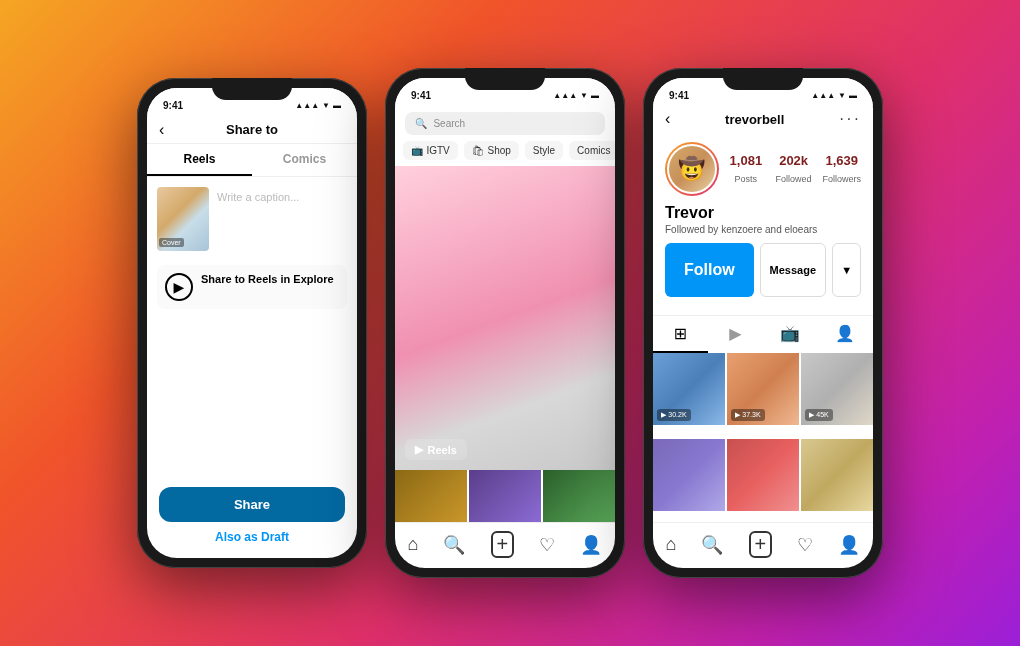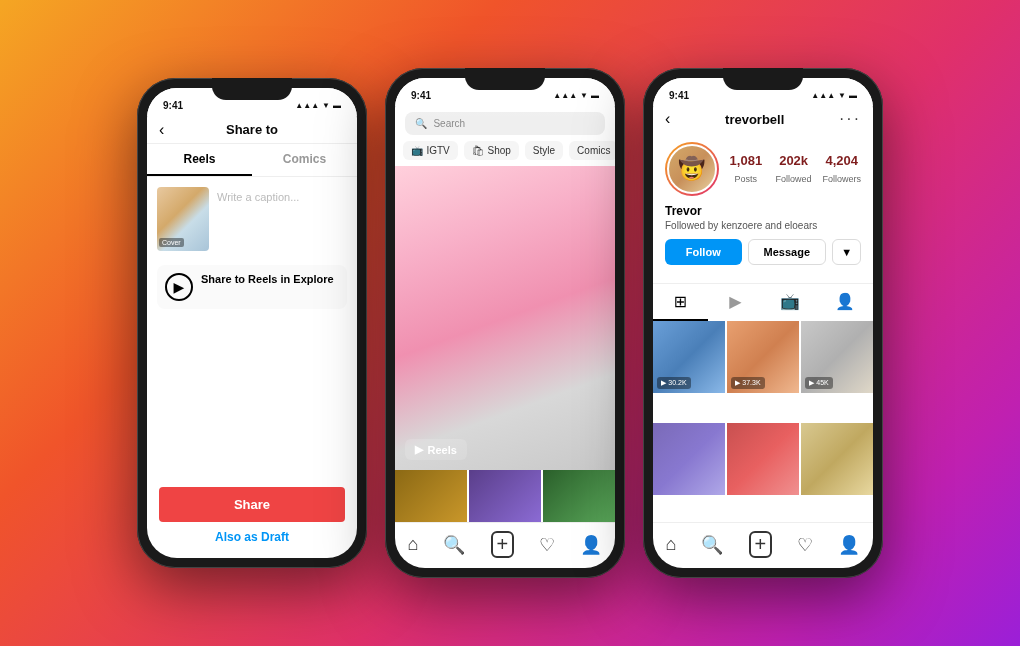--- a/index.html
+++ b/index.html
@@ -228,24 +228,24 @@
 
     .phone1-footer {
       padding: 10px 12px 14px;
       display: flex;
       flex-direction: column;
       gap: 8px;
       flex-shrink: 0;
     }
 
     .btn-share {
-      background: #ef4444;
+      background: #0369a1;
       color: #fff;
       border: none;
-      border-radius: 4px;
+      border-radius: 12px;
       padding: 10px;
       font-size: 13px;
       font-weight: 600;
       cursor: pointer;
       text-align: center;
     }
 
     .btn-draft {
       background: transparent;
       color: #0095f6;
@@ -424,21 +424,21 @@
       color: #7f1d1d;
       display: block;
     }
 
     .stat-label {
       font-size: 9px;
       color: #666;
     }
 
     .profile-name {
-      font-size: 12px;
+      font-size: 16px;
       font-weight: 700;
       color: #000;
       margin-bottom: 2px;
     }
 
     .profile-followed-by {
       font-size: 10px;
       color: #555;
       margin-bottom: 8px;
     }
@@ -448,22 +448,22 @@
       gap: 6px;
       margin-bottom: 10px;
     }
 
     .btn-follow {
       flex: 1;
       background: #0095f6;
       color: #fff;
       border: none;
       border-radius: 6px;
-      padding: 6px;
-      font-size: 11px;
+      padding: 18px;
+      font-size: 16px;
       font-weight: 600;
       cursor: pointer;
       text-align: center;
     }
 
     .btn-message {
       flex: 1;
       background: #fff;
       color: #000;
       border: 1px solid #dbdbdb;
@@ -706,21 +706,21 @@
         <div class="stats-grid">
           <div class="stat-item">
             <span class="stat-num">1,081</span>
             <span class="stat-label">Posts</span>
           </div>
           <div class="stat-item">
             <span class="stat-num">202k</span>
             <span class="stat-label">Followed</span>
           </div>
           <div class="stat-item">
-            <span class="stat-num">4,204</span>
+            <span class="stat-num">1,639</span>
             <span class="stat-label">Followers</span>
           </div>
         </div>
       </div>
 
       <div class="profile-name">Trevor</div>
       <div class="profile-followed-by">Followed by kenzoere and eloears</div>
 
       <div class="profile-actions">
         <button class="btn-follow">Follow</button>

